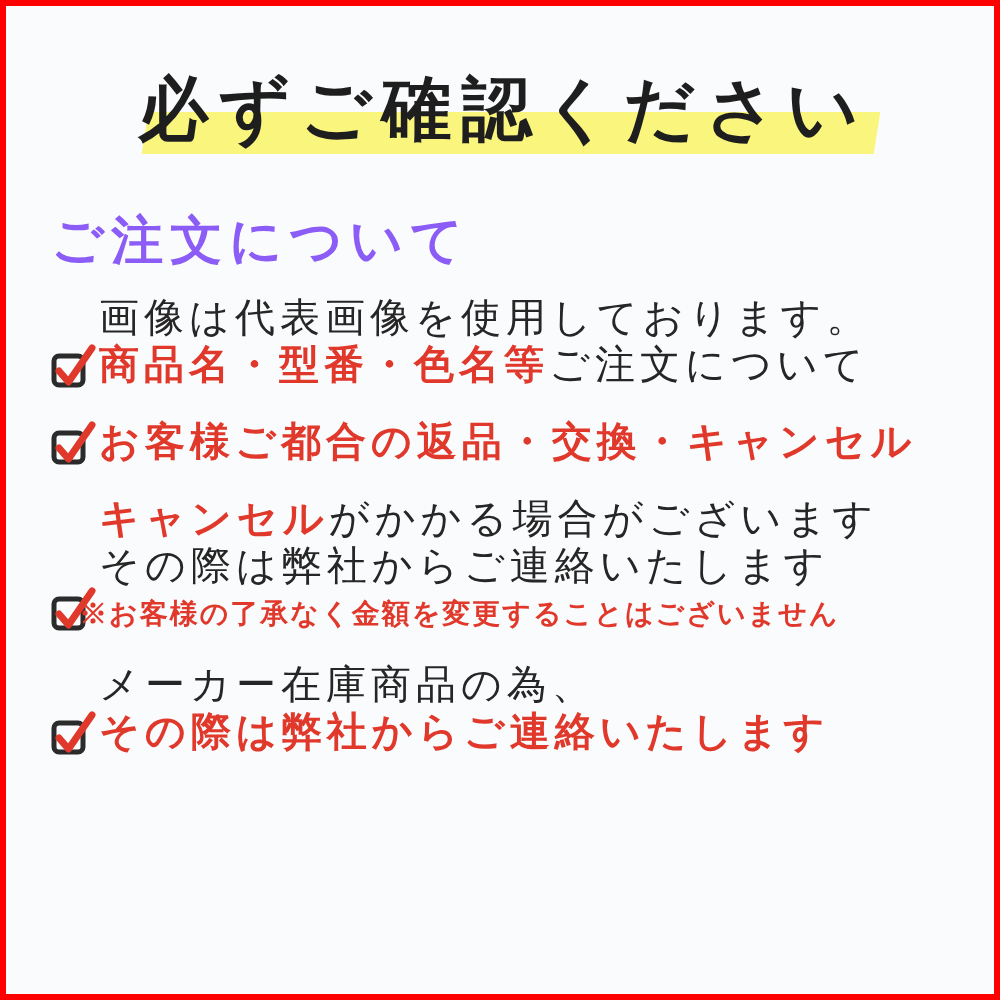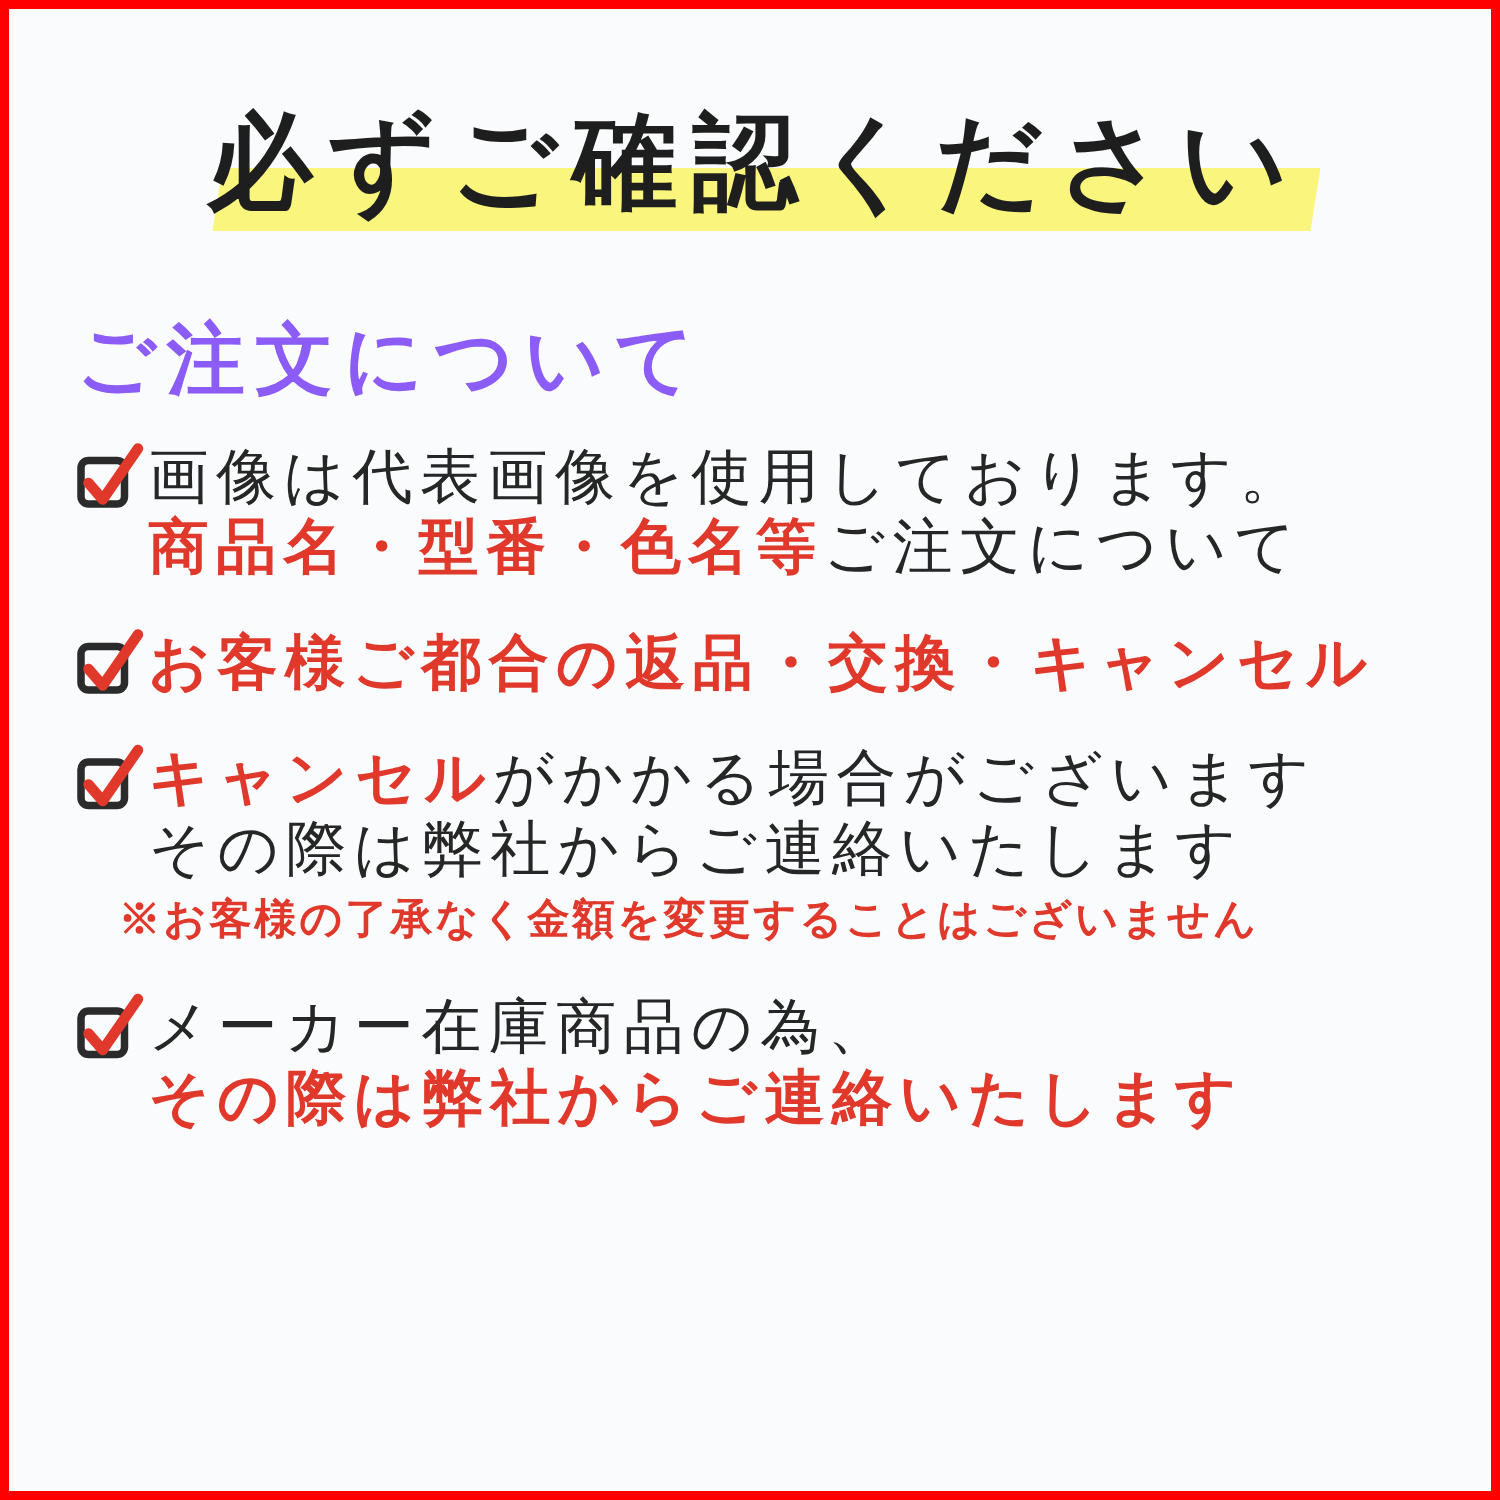--- a/index.html
+++ b/index.html
@@ -25,21 +25,21 @@
     position:relative;margin:0;
     font-size:70px;font-weight:bold;letter-spacing:10px;line-height:88px;
     color:#1e1e1e;white-space:nowrap;
   }
   
   .heading{
     margin:0 0 24px 0;
     font-size:52px;font-weight:bold;letter-spacing:7px;line-height:58px;
     color:#8b5cf6;white-space:nowrap;
   }
-  .item{display:flex;align-items:flex-start;margin-bottom:30px;}
+  .item{display:flex;align-items:flex-end;margin-bottom:30px;}
   .item.gap-lg{}
   .cb{flex:0 0 auto;width:42px;height:42px;margin:3px 6px 0 0;}
   .cb svg{display:block;overflow:visible;}
   .lines{font-size:40px;line-height:47px;letter-spacing:5px;}
   .line{white-space:nowrap;}
   .red{color:var(--text-red,#e0392c);font-weight:bold;}
   .note{
     font-size:28px;line-height:34px;letter-spacing:2px;
     color:var(--text-red,#e0392c);font-weight:bold;
     margin:8px 0 0 -20px;white-space:nowrap;

